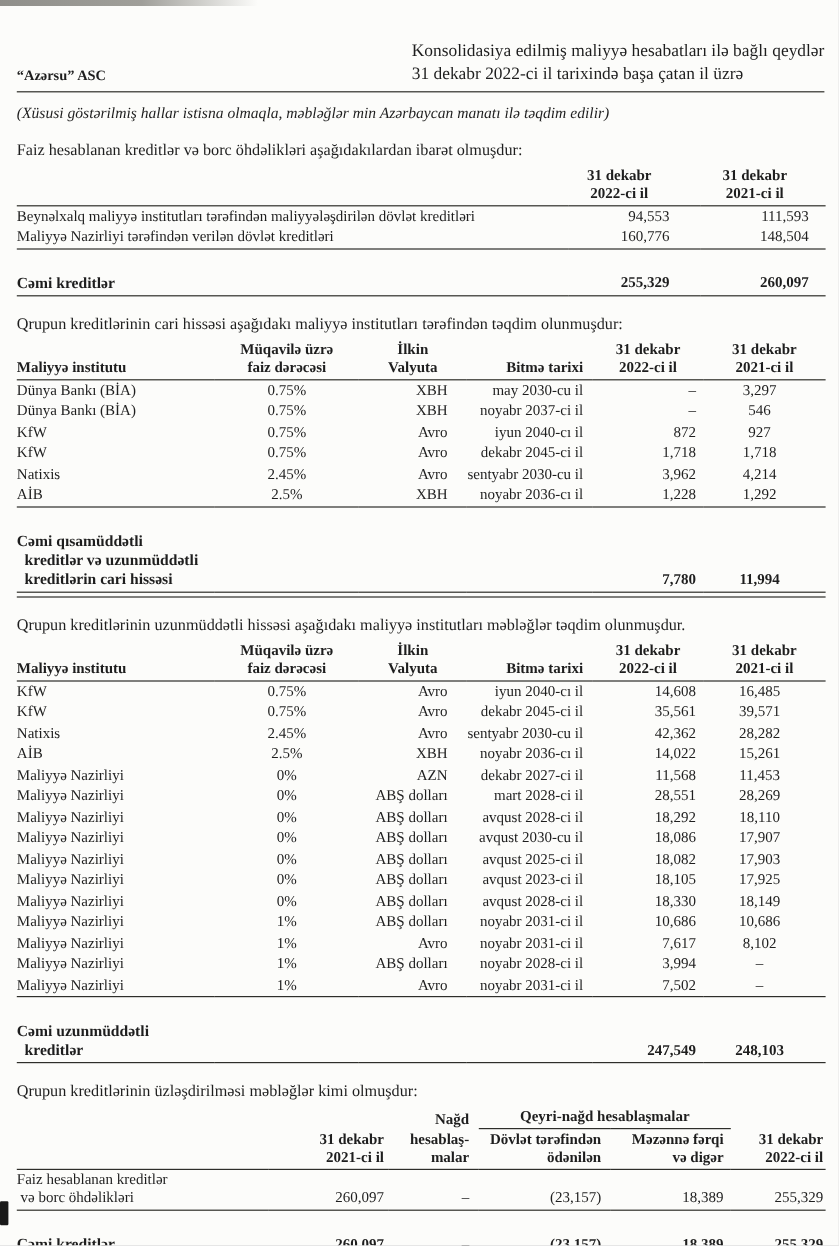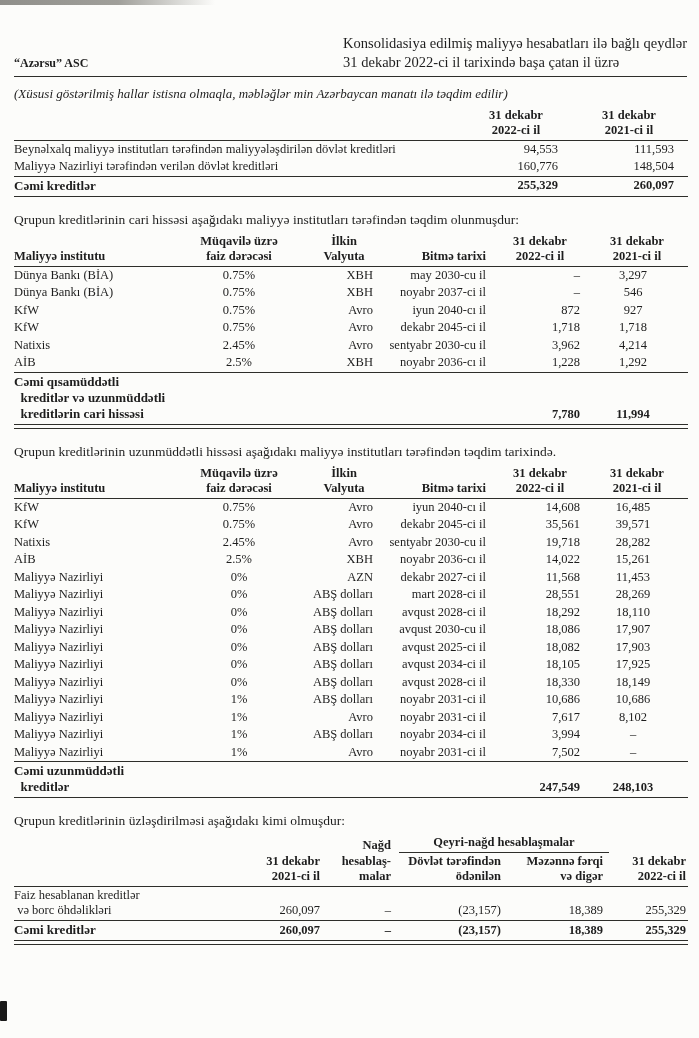--- a/index.html
+++ b/index.html
@@ -24,21 +24,21 @@
   .intro { font-size:13.5px; margin-top:15px; }
 
   table { border-collapse:collapse; width:674px; margin-top:5px; table-layout:fixed; }
   td { font-size:12.5px; line-height:1.24; padding:1px 0; vertical-align:bottom;
        overflow:hidden; }
   thead td { font-weight:bold; }
   .r { text-align:right; }
   .c { text-align:center; }
   .hline td { border-bottom:1.2px solid #2e2e2a; }
   .lastrow td { border-bottom:1.2px solid #2e2e2a; }
-  .totrow td { font-weight:bold; padding-top:1px; padding-bottom:2px; }
+  .totrow td { font-weight:bold; padding-top:20px; padding-bottom:2px; }
   .totrow.single td { border-bottom:1.7px solid #2e2e2a; }
   .totrow.dbl td { border-bottom:1.1px solid #2e2e2a; }
   .rule2 { height:1.1px; background:#2e2e2a; width:674px; margin-top:2.5px; }
 
   
   .t1 .cl { width:460px; } .t1 .c22 { width:110px; } .t1 .c21 { width:104px; }
   .t1 .v22 { padding-right:26px; } .t1 .v21 { padding-right:14px; }
 
   
   .t23 .ci { width:165px; } .t23 .cr { width:120px; } .t23 .cc { width:90px; }
@@ -75,20 +75,21 @@
     <div class="company">“Azərsu” ASC</div>
     <div class="hdr-right">
       <div>Konsolidasiya edilmiş maliyyə hesabatları ilə bağlı qeydlər</div>
       <div>31 dekabr 2022-ci il tarixində başa çatan il üzrə</div>
     </div>
   </div>
 
   <div class="note">(Xüsusi göstərilmiş hallar istisna olmaqla, məbləğlər min Azərbaycan manatı ilə təqdim edilir)</div>
 
 
+  <div class="intro">Faiz hesablanan kreditlər və borc öhdəlikləri aşağıdakılardan ibarət olmuşdur:</div>
   <table class="t1">
     <colgroup>
         <col class="cl">
         <col class="c22">
         <col class="c21">
       </colgroup>
     <thead>
       <tr class="hline">
         <td></td>
         <td class="pre c v22">31 dekabr
@@ -197,21 +198,21 @@
         <td class="pre tot-label" colspan="4">Cəmi qısamüddətli
 &nbsp;&nbsp;kreditlər və uzunmüddətli
 &nbsp;&nbsp;kreditlərin cari hissəsi</td>
         <td class="r v22">7,780</td>
         <td class="r v21">11,994</td>
       </tr>
     </tfoot>
   </table>
   <div class="rule2"></div>
 
-  <div class="intro">Qrupun kreditlərinin uzunmüddətli hissəsi aşağıdakı maliyyə institutları tərəfindən təqdim tarixində.</div>
+  <div class="intro">Qrupun kreditlərinin uzunmüddətli hissəsi aşağıdakı maliyyə institutları məbləğlər təqdim olunmuşdur.</div>
   <table class="t23">
     <colgroup>
         <col class="ci">
         <col class="cr">
         <col class="cc">
         <col class="cm">
         <col class="c22">
         <col class="c21">
       </colgroup>
     <thead>
@@ -243,21 +244,21 @@
           <td class="r cur">Avro</td>
           <td class="r mat">dekabr 2045-ci il</td>
           <td class="r v22">35,561</td>
           <td class="r v21">39,571</td>
         </tr>
       <tr>
           <td>Natixis</td>
           <td class="c">2.45%</td>
           <td class="r cur">Avro</td>
           <td class="r mat">sentyabr 2030-cu il</td>
-          <td class="r v22">19,718</td>
+          <td class="r v22">42,362</td>
           <td class="r v21">28,282</td>
         </tr>
       <tr>
           <td>AİB</td>
           <td class="c">2.5%</td>
           <td class="r cur">XBH</td>
           <td class="r mat">noyabr 2036-cı il</td>
           <td class="r v22">14,022</td>
           <td class="r v21">15,261</td>
         </tr>
@@ -298,21 +299,21 @@
           <td class="c">0%</td>
           <td class="r cur">ABŞ dolları</td>
           <td class="r mat">avqust 2025-ci il</td>
           <td class="r v22">18,082</td>
           <td class="r v21">17,903</td>
         </tr>
       <tr>
           <td>Maliyyə Nazirliyi</td>
           <td class="c">0%</td>
           <td class="r cur">ABŞ dolları</td>
-          <td class="r mat">avqust 2034-ci il</td>
+          <td class="r mat">avqust 2023-ci il</td>
           <td class="r v22">18,105</td>
           <td class="r v21">17,925</td>
         </tr>
       <tr>
           <td>Maliyyə Nazirliyi</td>
           <td class="c">0%</td>
           <td class="r cur">ABŞ dolları</td>
           <td class="r mat">avqust 2028-ci il</td>
           <td class="r v22">18,330</td>
           <td class="r v21">18,149</td>
@@ -330,21 +331,21 @@
           <td class="c">1%</td>
           <td class="r cur">Avro</td>
           <td class="r mat">noyabr 2031-ci il</td>
           <td class="r v22">7,617</td>
           <td class="r v21">8,102</td>
         </tr>
       <tr>
           <td>Maliyyə Nazirliyi</td>
           <td class="c">1%</td>
           <td class="r cur">ABŞ dolları</td>
-          <td class="r mat">noyabr 2034-ci il</td>
+          <td class="r mat">noyabr 2028-ci il</td>
           <td class="r v22">3,994</td>
           <td class="r v21">–</td>
         </tr>
       <tr class="lastrow">
           <td>Maliyyə Nazirliyi</td>
           <td class="c">1%</td>
           <td class="r cur">Avro</td>
           <td class="r mat">noyabr 2031-ci il</td>
           <td class="r v22">7,502</td>
           <td class="r v21">–</td>
@@ -353,21 +354,21 @@
     <tfoot>
       <tr class="totrow single">
         <td class="pre tot-label" colspan="4">Cəmi uzunmüddətli
 &nbsp;&nbsp;kreditlər</td>
         <td class="r v22">247,549</td>
         <td class="r v21">248,103</td>
       </tr>
     </tfoot>
   </table>
 
-  <div class="intro">Qrupun kreditlərinin üzləşdirilməsi aşağıdakı kimi olmuşdur:</div>
+  <div class="intro">Qrupun kreditlərinin üzləşdirilməsi məbləğlər kimi olmuşdur:</div>
   <table class="t4">
     <colgroup>
         <col class="cl">
         <col class="c21">
         <col class="cn">
         <col class="cd">
         <col class="cf">
         <col class="c22">
       </colgroup>
     <thead>

